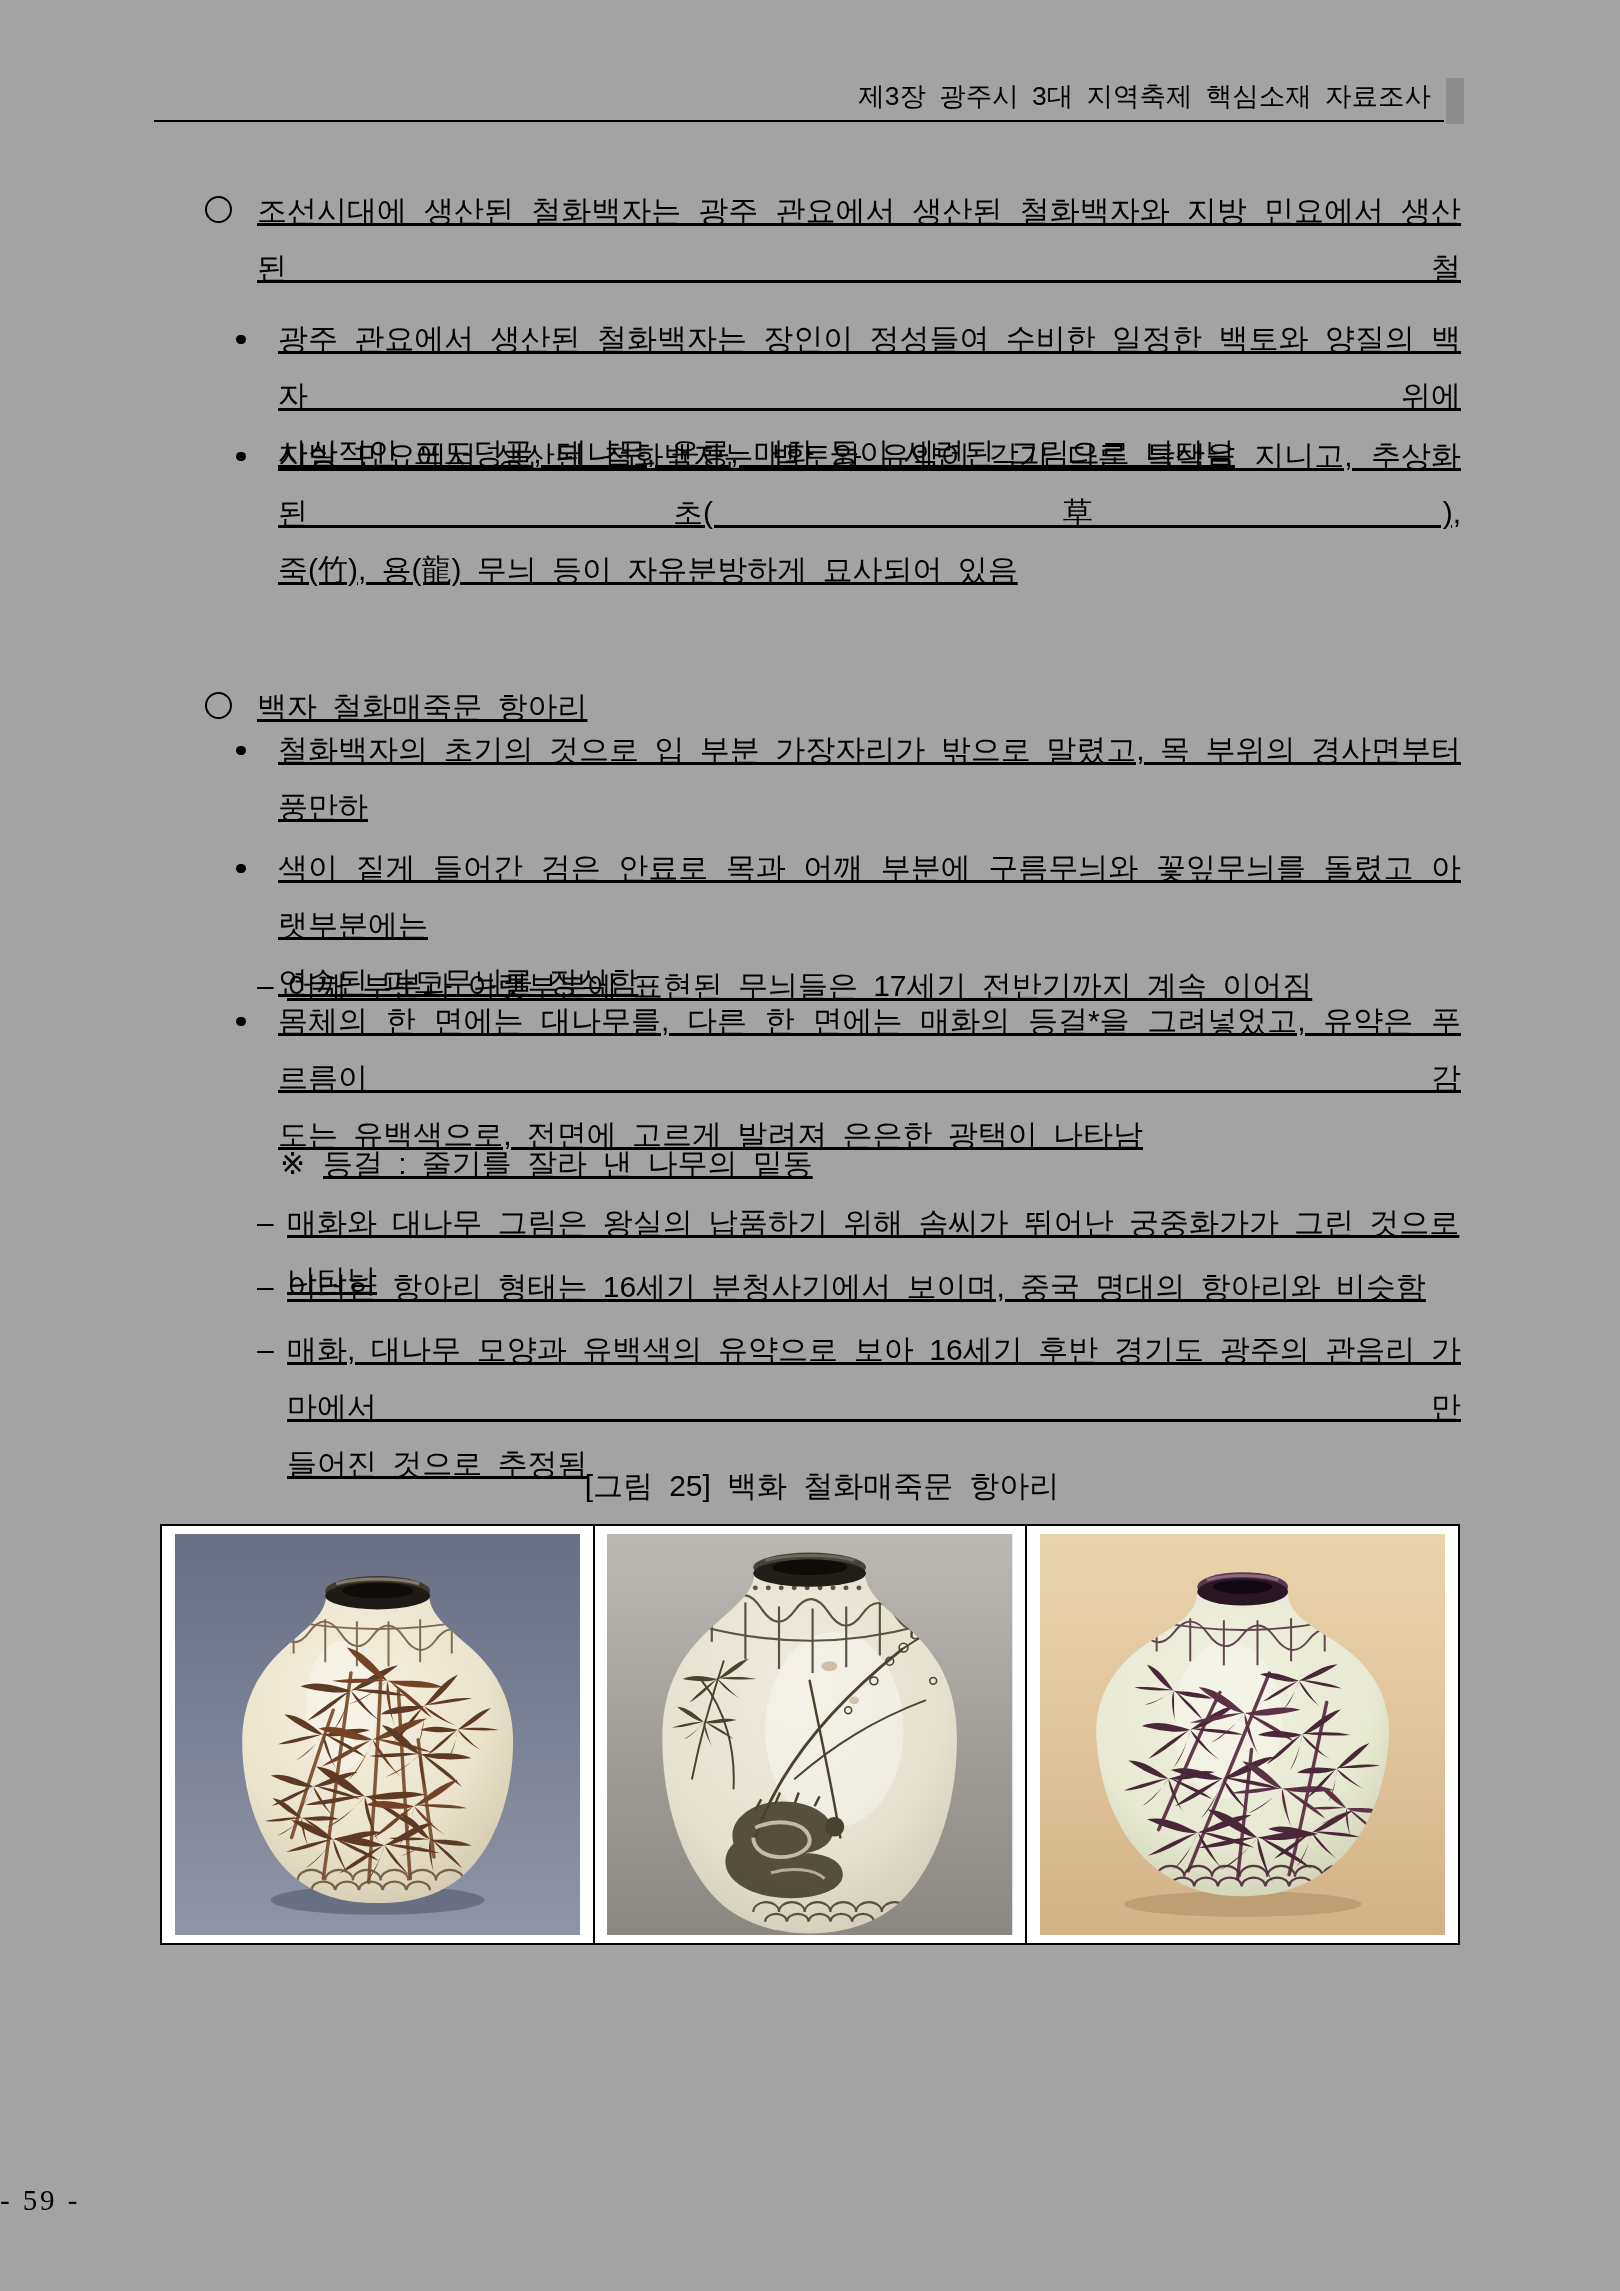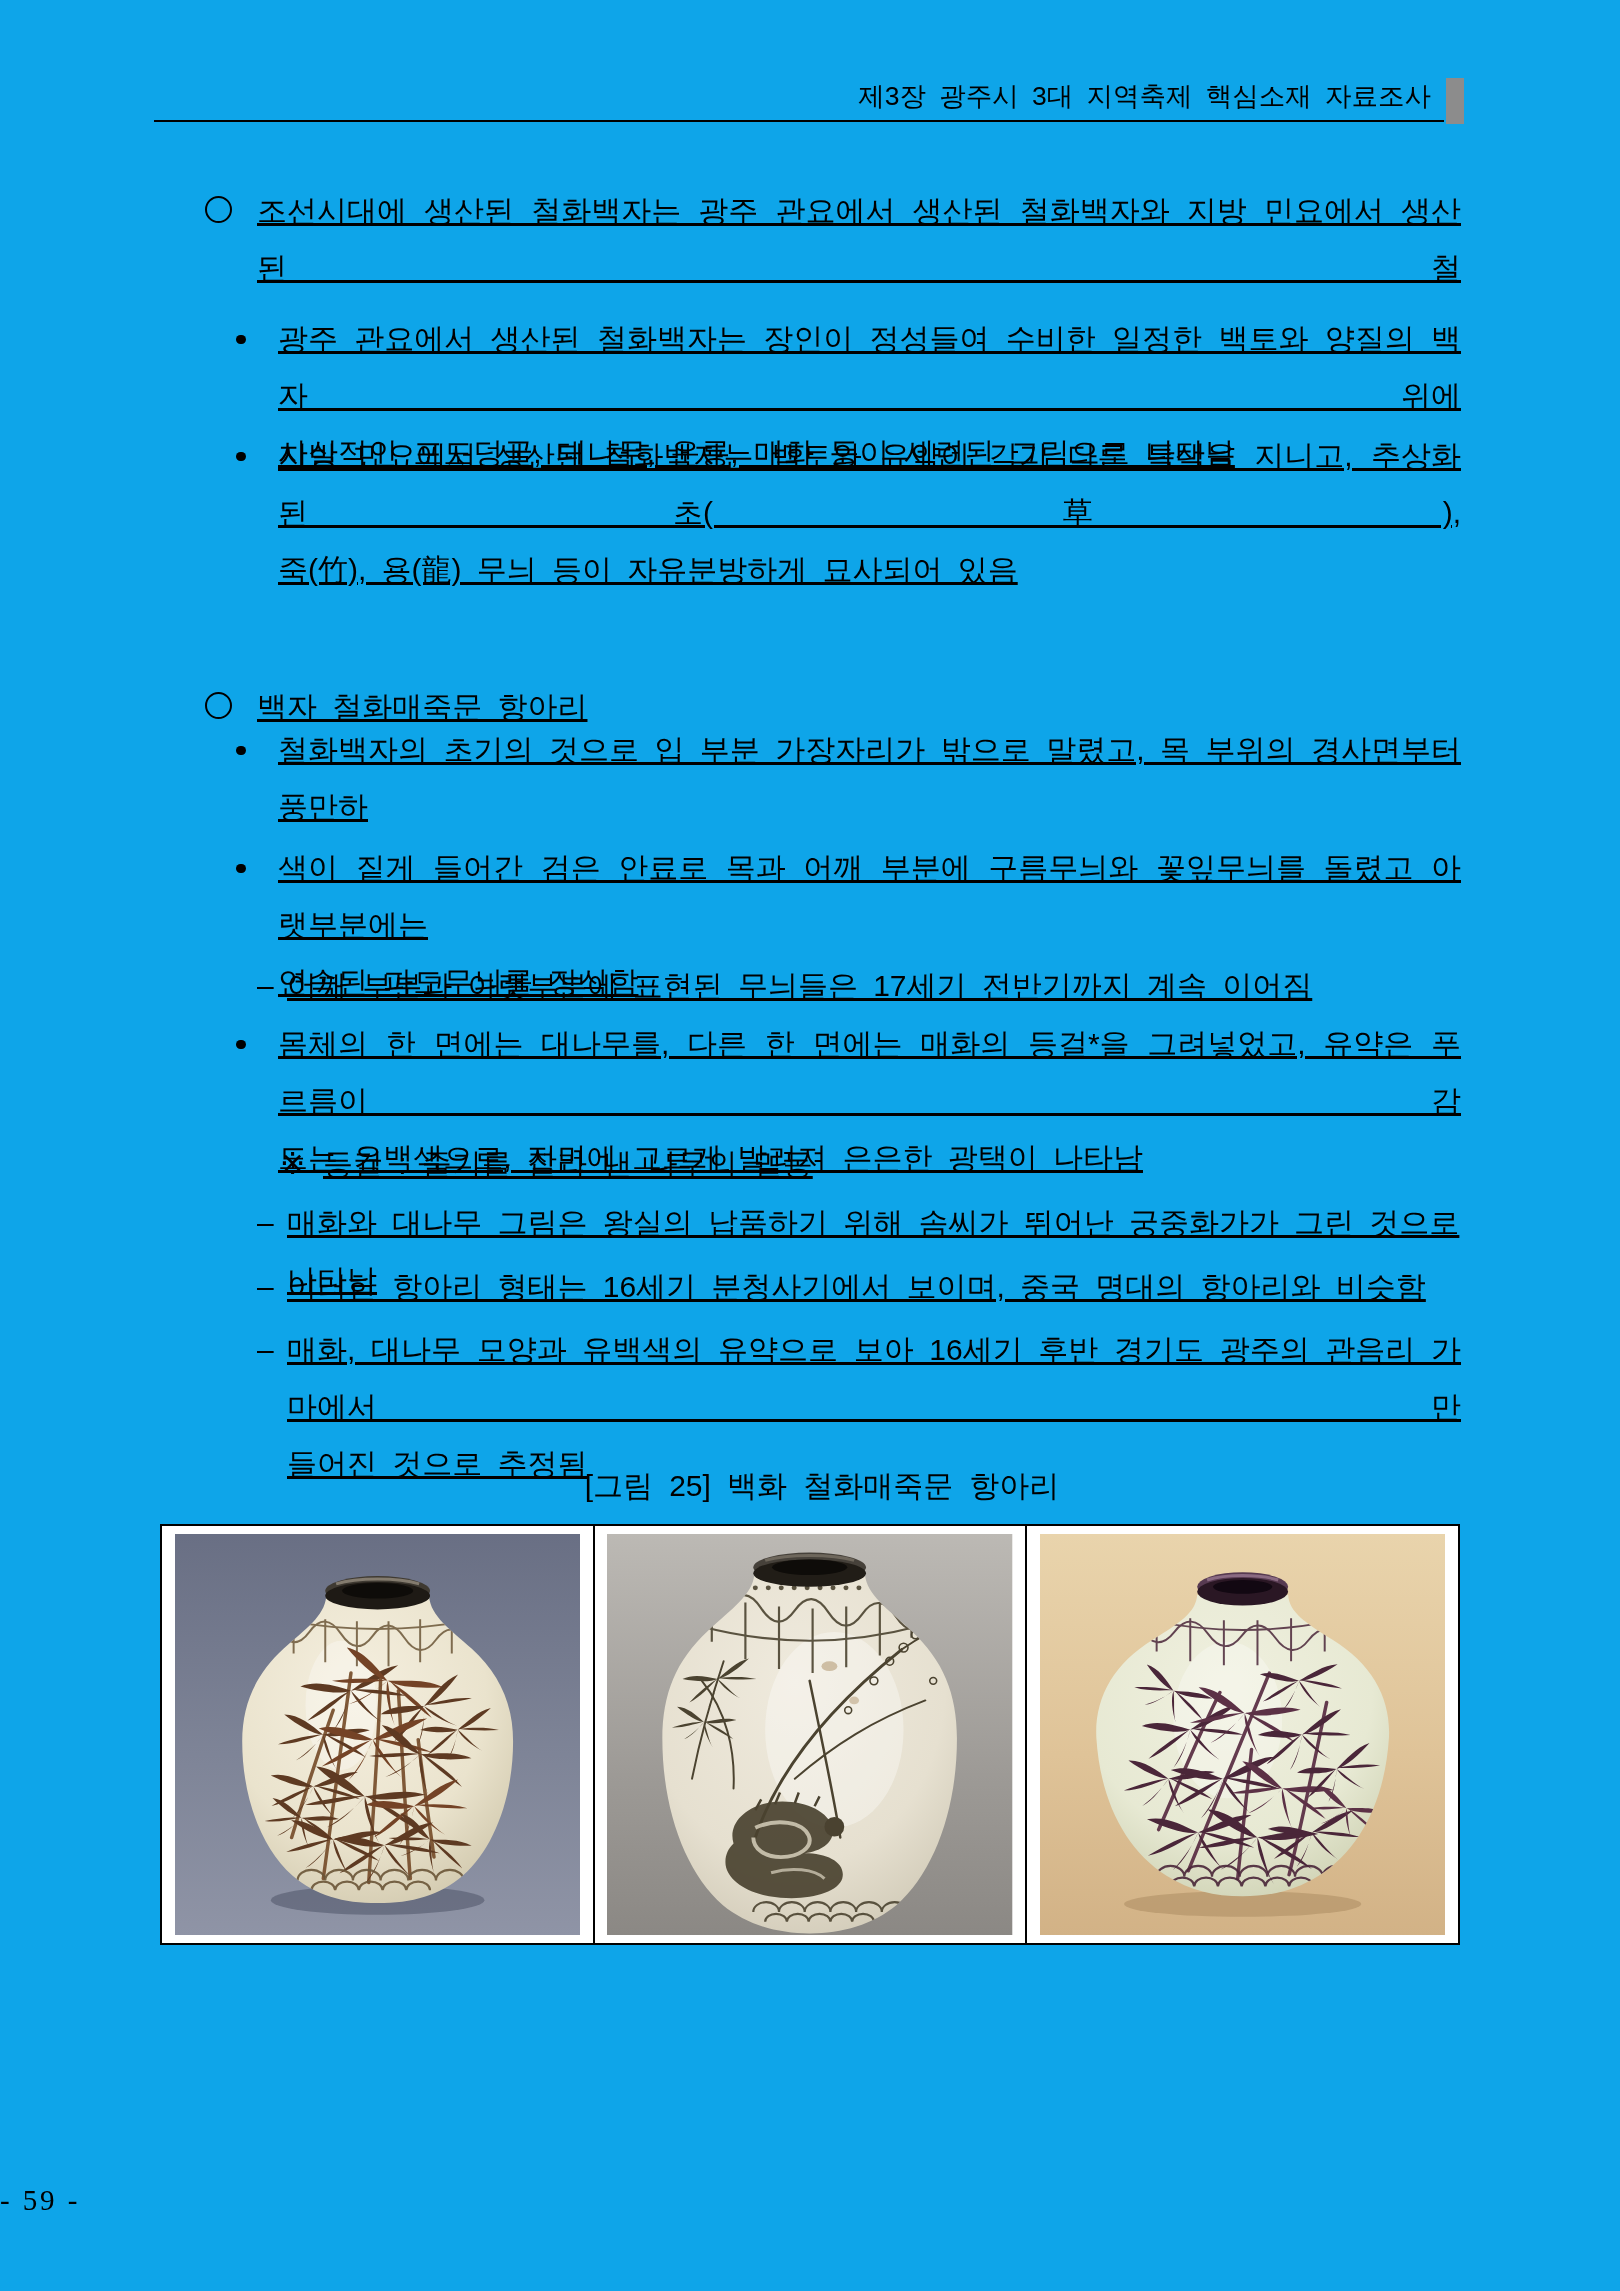--- a/index.html
+++ b/index.html
@@ -1,16 +1,16 @@
 <!DOCTYPE html>
 <html><head>
 <meta charset="utf-8">
 <style>
   html,body{margin:0;padding:0;background:#ffffff;}
-  .page{position:relative;width:1620px;height:2292px;background:#0ea5e9;overflow:hidden;
+  .page{position:relative;width:1620px;height:2292px;background:#a3a3a3;overflow:hidden;
         font-family:"Liberation Sans","DejaVu Sans",sans-serif;color:#000;}
   
   .header{position:absolute;left:154px;top:0;width:1310px;height:122px;}
   .header-rule{position:absolute;left:0;bottom:0;width:1290px;border-bottom:2.9px solid #000;}
   .header-title{position:absolute;right:33px;bottom:7.8px;font-size:26.5px;word-spacing:5.9px;white-space:nowrap;}
   .header-bar{position:absolute;right:0;bottom:-2px;width:17.6px;height:46px;background:#8c8c8c;}
   
   .item{position:absolute;left:154px;width:1307px;font-size:30px;line-height:57px;}
   .item .txt{position:relative;}
   .ln{text-align:left;word-spacing:6.9px;text-decoration:underline;}
@@ -98,21 +98,21 @@
       </div>
   </div>
 
   <div class="item li-dash" style="top:957px">
     <span class="marker-dash">–</span>
     <div class="txt">
         <div class="ln">어깨 부분과 아랫부분에 표현된 무늬들은 17세기 전반기까지 계속 이어짐</div>
       </div>
   </div>
 
-  <div class="item li-dot" style="top:1015px">
+  <div class="item li-dot" style="top:992px">
     <span class="marker-dot"></span>
     <div class="txt">
         <div class="ln full">몸체의 한 면에는 대나무를, 다른 한 면에는 매화의 등걸*을 그려넣었고, 유약은 푸르름이 감</div>
         <div class="ln">도는 유백색으로, 전면에 고르게 발려져 은은한 광택이 나타남</div>
       </div>
   </div>
 
   <div class="item li-note" style="top:1135px">
     <span class="marker-note">※</span>
     <div class="txt">

